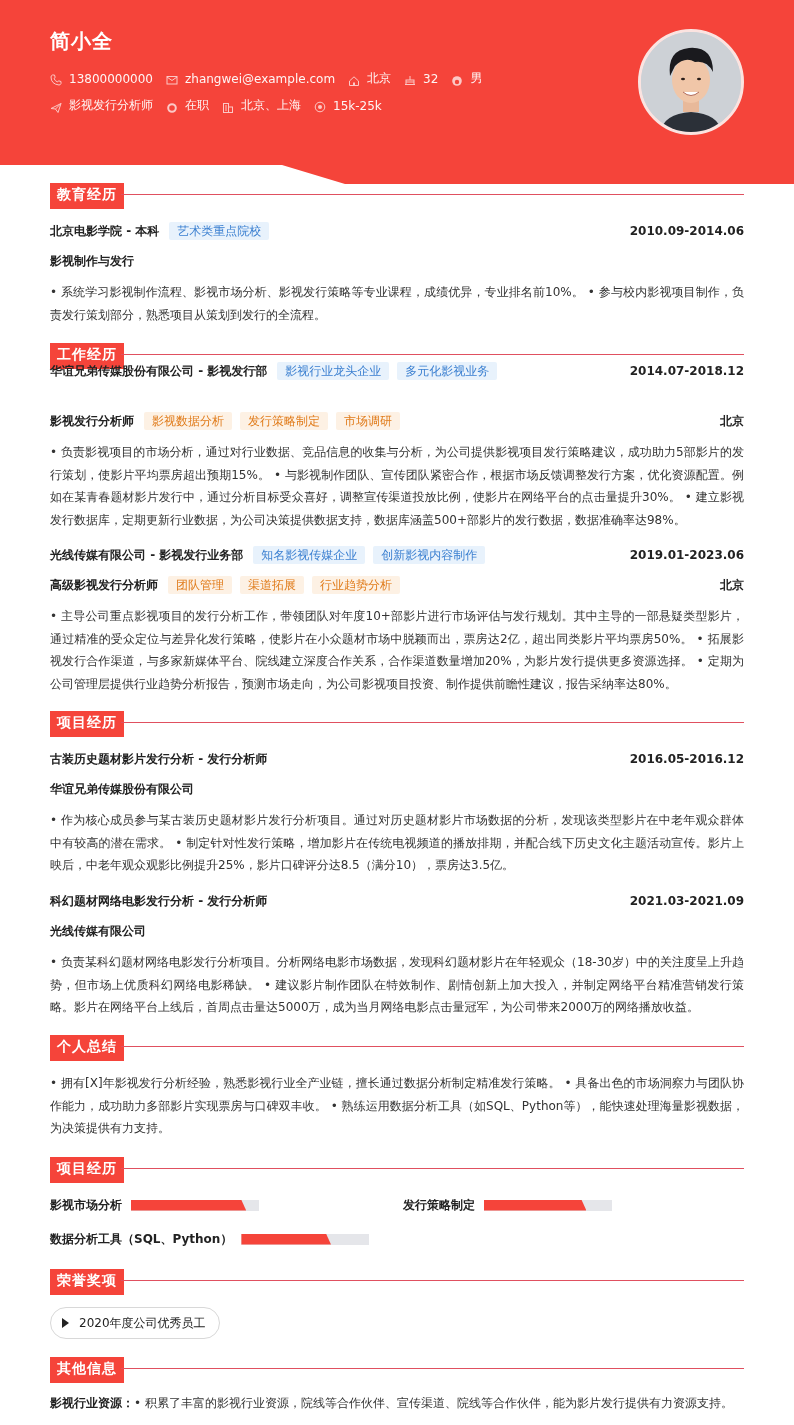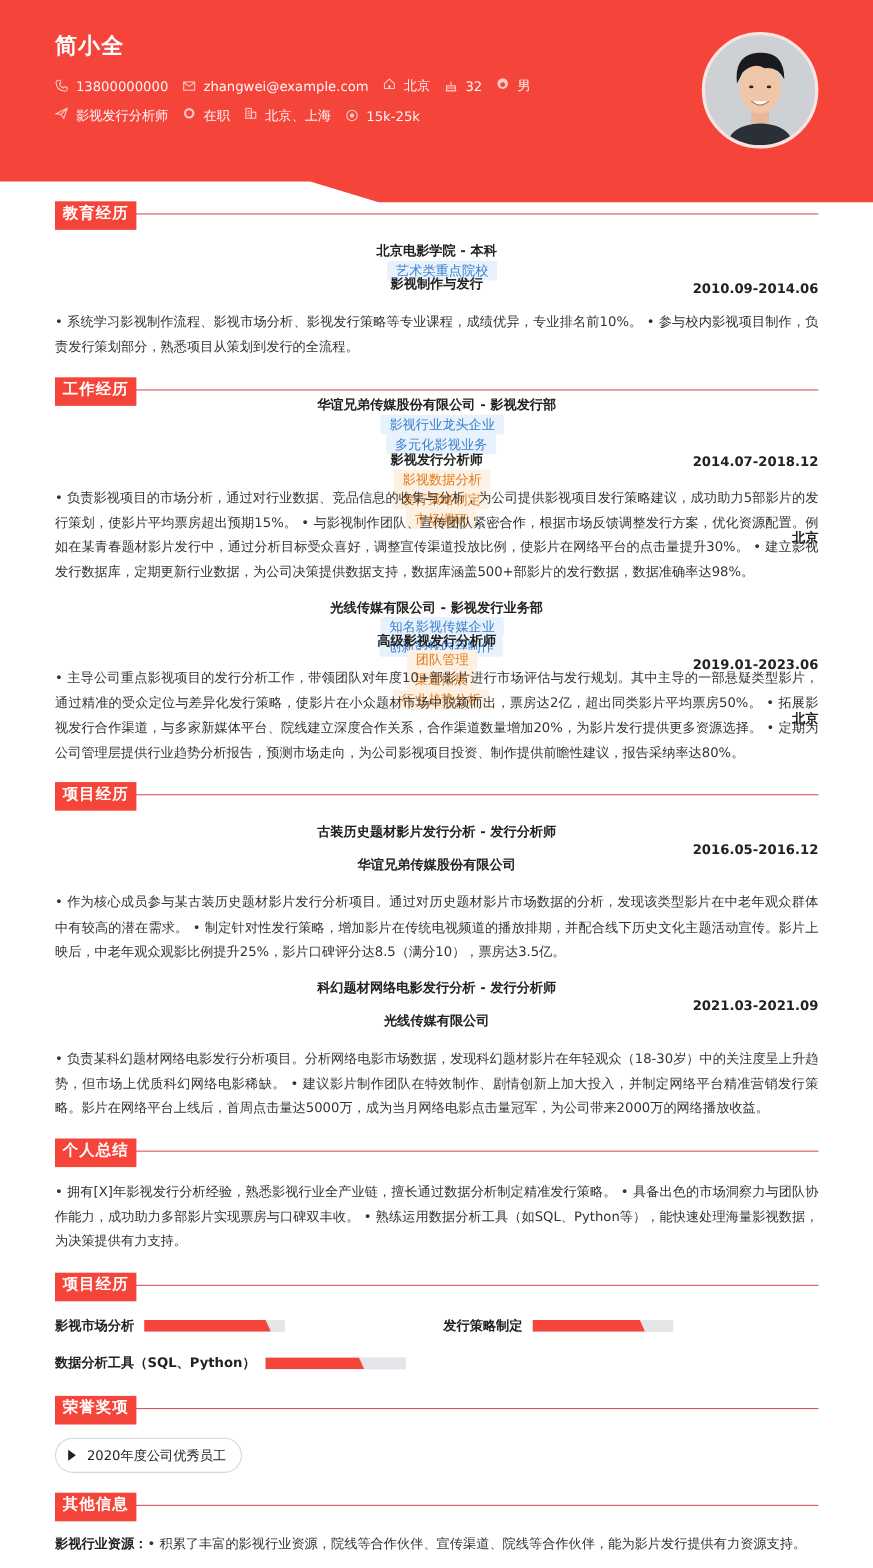--- a/index.html
+++ b/index.html
@@ -5,32 +5,32 @@
   * { box-sizing: border-box; margin: 0; padding: 0; }
   html, body { width: 794px; background: #ffffff; }
   body { font-family: "DejaVu Sans", "Liberation Sans", sans-serif; color: #222; position: relative; height: 1425px; overflow: hidden; }
 
   .header { position: absolute; left: 0; top: 0; width: 794px; height: 184px; }
   .header svg.bg { position: absolute; left: 0; top: 0; }
   .name { position: absolute; left: 50px; top: 28px; font-size: 20px; font-weight: bold; color: #fff; letter-spacing: 1px; }
   .info-row { position: absolute; left: 50px; display: flex; align-items: center; font-size: 12px; color: #fff; white-space: nowrap; }
   .info-row.r1 { top: 70px; }
   .info-row.r2 { top: 97px; }
-  .info-item { display: flex; align-items: flex-start; margin-right: 13px; opacity: 0.95; }
+  .info-item { display: flex; align-items: flex-end; margin-right: 13px; opacity: 0.95; }
   .info-item .ic { width: 12px; height: 12px; margin-right: 7px; display: inline-block; opacity: 0.75; }
   .info-item .ic svg { width: 12px; height: 12px; display: block; }
 
   .avatar { position: absolute; left: 638px; top: 29px; width: 106px; height: 106px; border-radius: 50%; border: 3px solid #fbe3e0; background: #cfd3d8; overflow: hidden; }
   .avatar svg { width: 100%; height: 100%; display: block; }
 
   .section-head { position: absolute; left: 50px; width: 694px; height: 22px; }
   .section-head .label { position: absolute; left: 0; top: 0; height: 26px; line-height: 22px; padding: 0 7px; background: #f5443a; color: #fff; font-size: 14px; font-weight: bold; letter-spacing: 1px; }
   .section-head .line { position: absolute; left: 71px; right: 0; top: 11px; height: 1px; background: #e05060; }
 
-  .row { position: absolute; left: 50px; width: 694px; height: 22px; display: flex; align-items: center; font-size: 12px; flex-direction: column; }
+  .row { position: absolute; left: 50px; width: 694px; height: 22px; display: flex; align-items: center; font-size: 12px; }
   .row .title { font-weight: bold; color: #222; white-space: nowrap; }
   .row .right { margin-left: auto; font-weight: bold; color: #222; }
   .tag { display: inline-block; height: 18px; line-height: 18px; padding: 0 8px; font-size: 12px; margin-left: 8px; border-radius: 2px; white-space: nowrap; }
   .tag.blue { background: #e8f2fc; color: #3a7fd0; }
   .tag.orange { background: #fdf1e4; color: #e07b1a; }
   .tag.first { margin-left: 10px; }
 
   .para { position: absolute; left: 50px; width: 694px; font-size: 12px; line-height: 22.5px; color: #333; text-align: justify; }
 
   .skill { position: absolute; display: flex; align-items: center; font-size: 12px; font-weight: bold; color: #222; height: 16px; }

